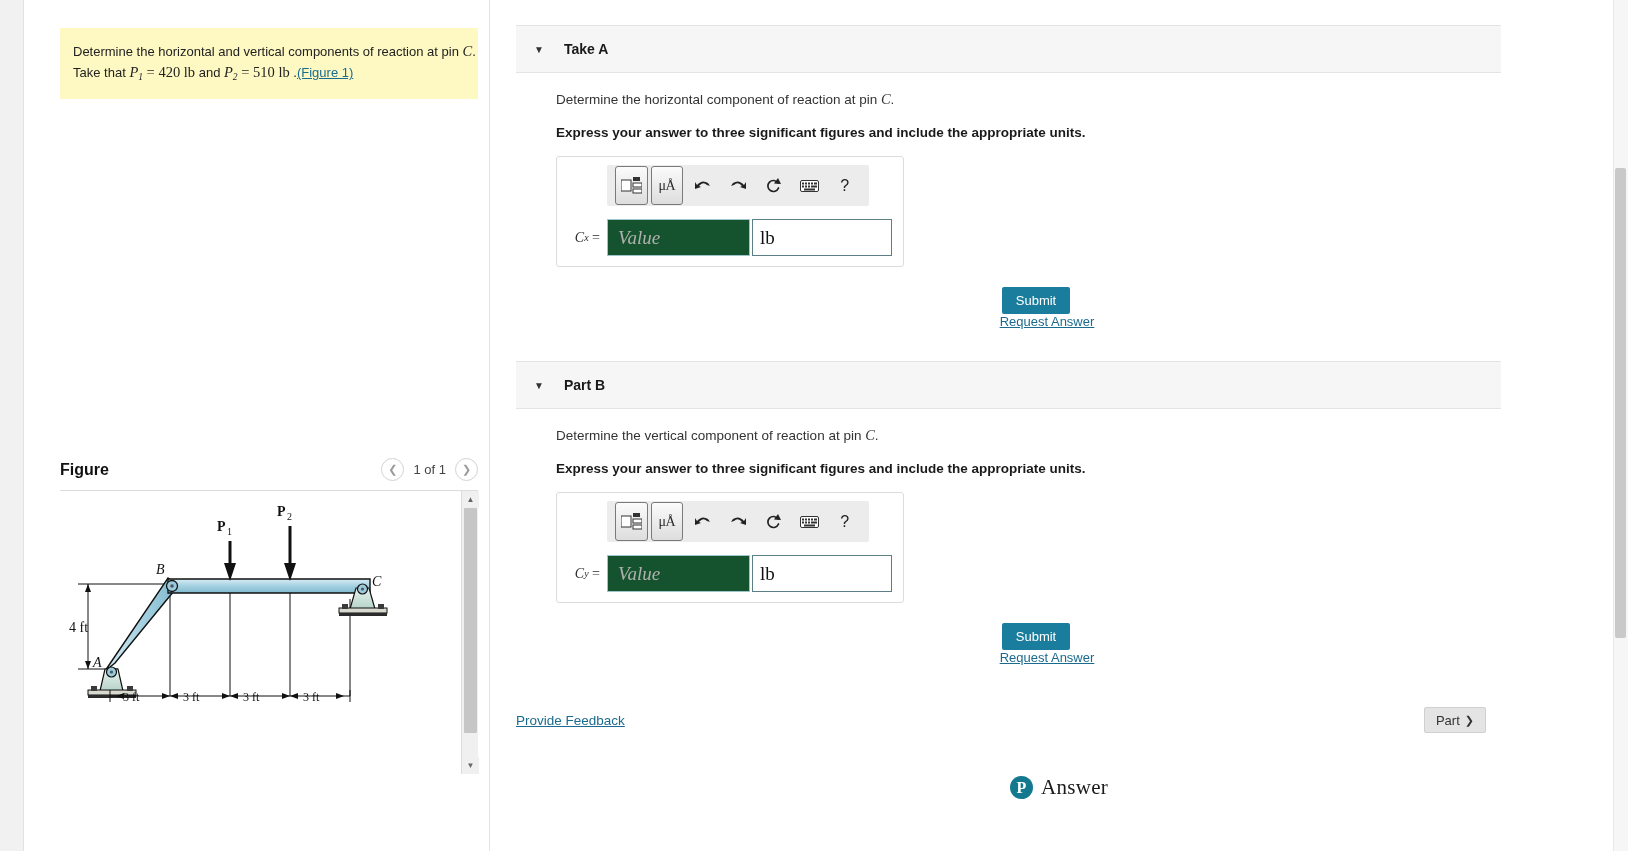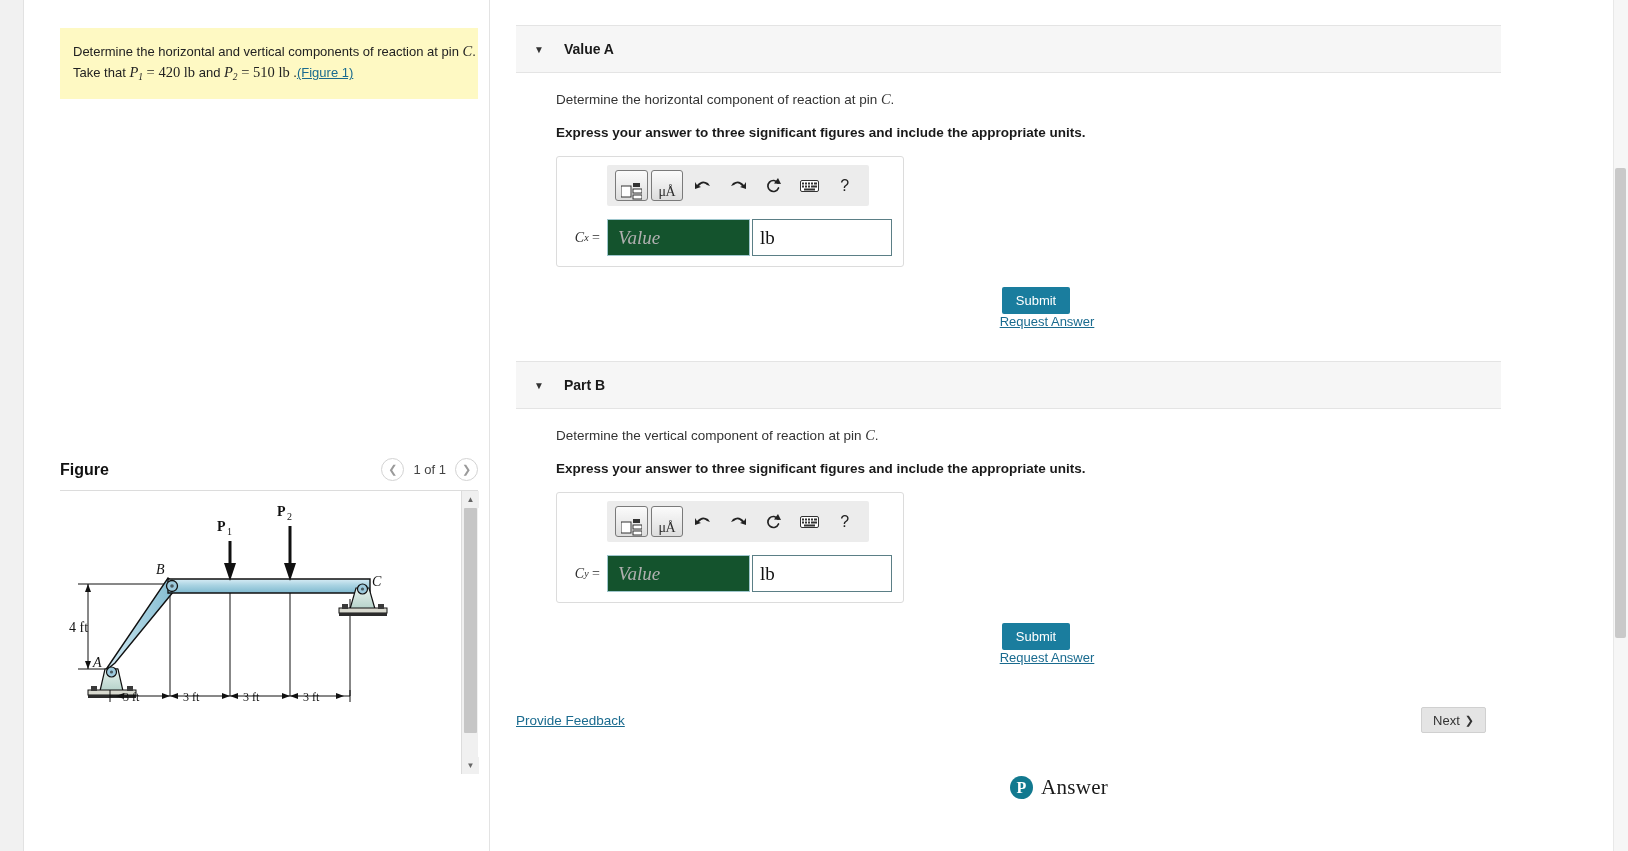--- a/index.html
+++ b/index.html
@@ -90,23 +90,23 @@
   .answer-box {
     width:348px; border:1px solid #dcdcdc; border-radius:3px;
     background:#fff; padding:8px 8px 10px 8px;
   }
   .ans-toolbar {
     background:#ececec; border-radius:2px; height:41px;
     display:flex; align-items:center; padding:0 8px; gap:3px;
     margin:0 0 13px 42px; width:262px;
   }
   .tb-btn {
-    width:33px; height:31px; border:1px solid #7a7a7a; border-radius:3px;
+    width:33px; height:39px; border:1px solid #7a7a7a; border-radius:3px;
     background:linear-gradient(#fbfbfb,#dddddd);
-    display:flex; align-items:flex-end; justify-content:center; cursor:pointer;
+    display:flex; align-items:center; justify-content:center; cursor:pointer;
   }
   .tb-icon { width:33px; height:31px; display:flex; align-items:center; justify-content:center; cursor:pointer; color:#222; }
   .mua { font-family:"Liberation Serif", serif; font-size:14px; letter-spacing:-.3px; }
 
   .ans-row { display:flex; align-items:stretch; padding-left:2px; }
   .ans-var {
     width:40px; display:flex; align-items:center; justify-content:flex-end;
     padding-right:7px;
     font-family:"Liberation Serif", serif; font-style:italic; font-size:14px;
   }
@@ -293,21 +293,21 @@
       </div>
     </div>
   </div>
 
   <div class="right-col">
     <div class="rc-inner">
 
       <div style="margin-top:25px;">
         <div class="part-header">
           <span class="caret">▼</span>
-          <span class="part-label">Value A</span>
+          <span class="part-label">Take A</span>
         </div>
         <div class="part-body">
           <div class="q-text">
             <span>Determine the horizontal component of reaction at pin </span><span class="mi">C</span><span>.</span>
           </div>
           <div class="q-instr">Express your answer to three significant figures and include the appropriate units.</div>
 
           <div class="answer-box">
             <div class="ans-toolbar">
               <div class="tb-btn">
@@ -451,21 +451,21 @@
           <div class="btn-row">
             <button class="submit-btn">Submit</button>
             <span class="req-link">Request Answer</span>
           </div>
         </div>
       </div>
 
       <div class="footer-row">
         <span class="feedback-link">Provide Feedback</span>
         <div class="next-btn">
-          <span>Next</span>
+          <span>Part</span>
           <span style="font-size:11px;">❯</span>
         </div>
       </div>
     </div>
 
     <div class="pearson">
       <div class="p-mark">P</div>
       <div class="p-word">Answer</div>
     </div>
   </div>

